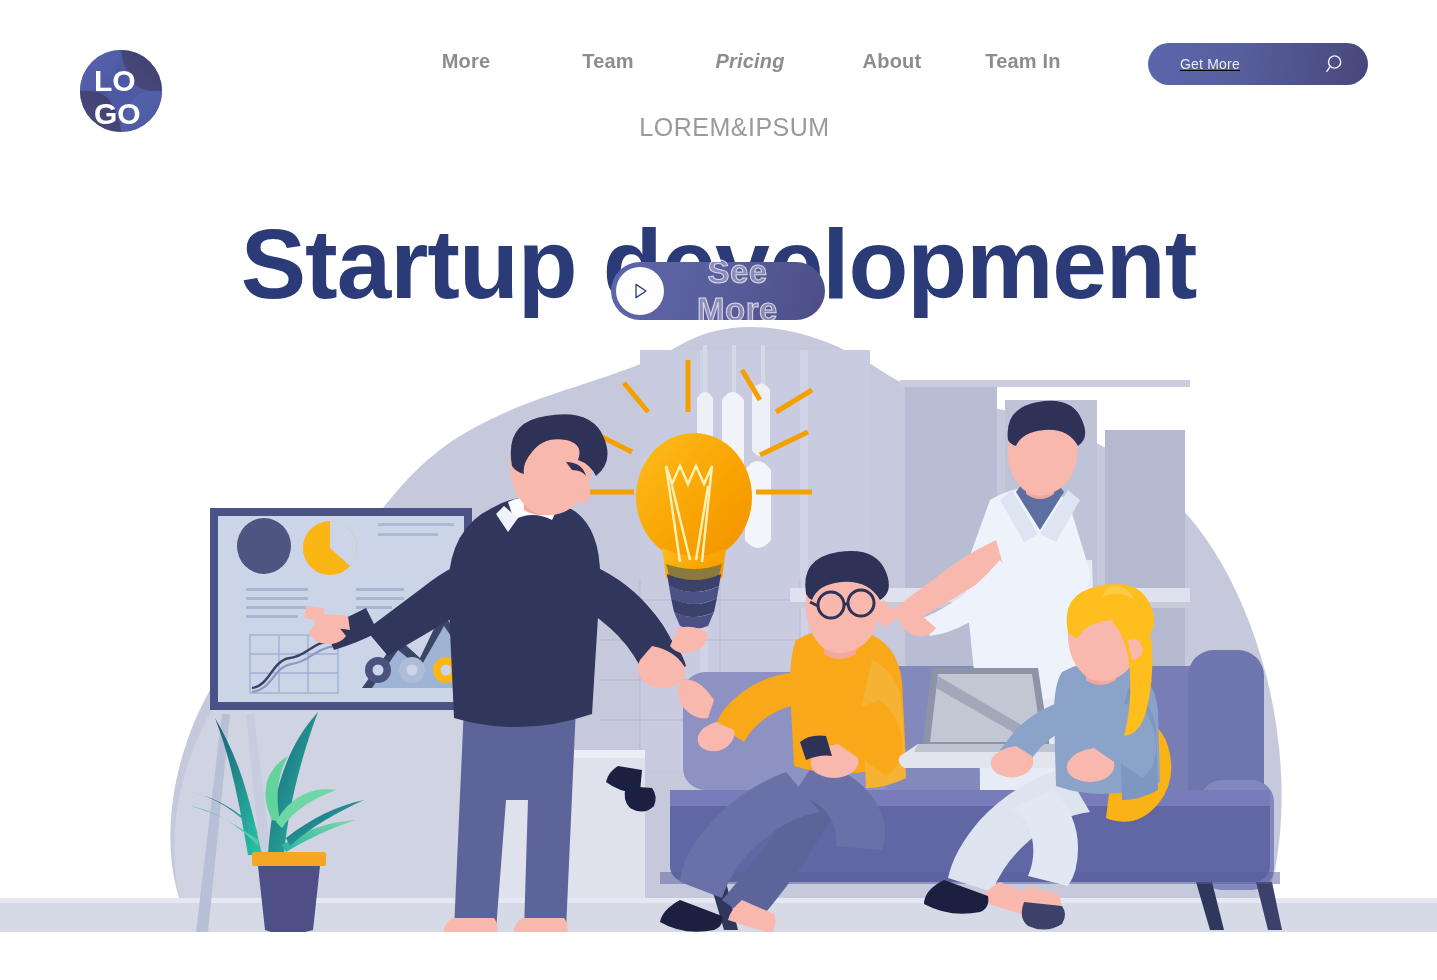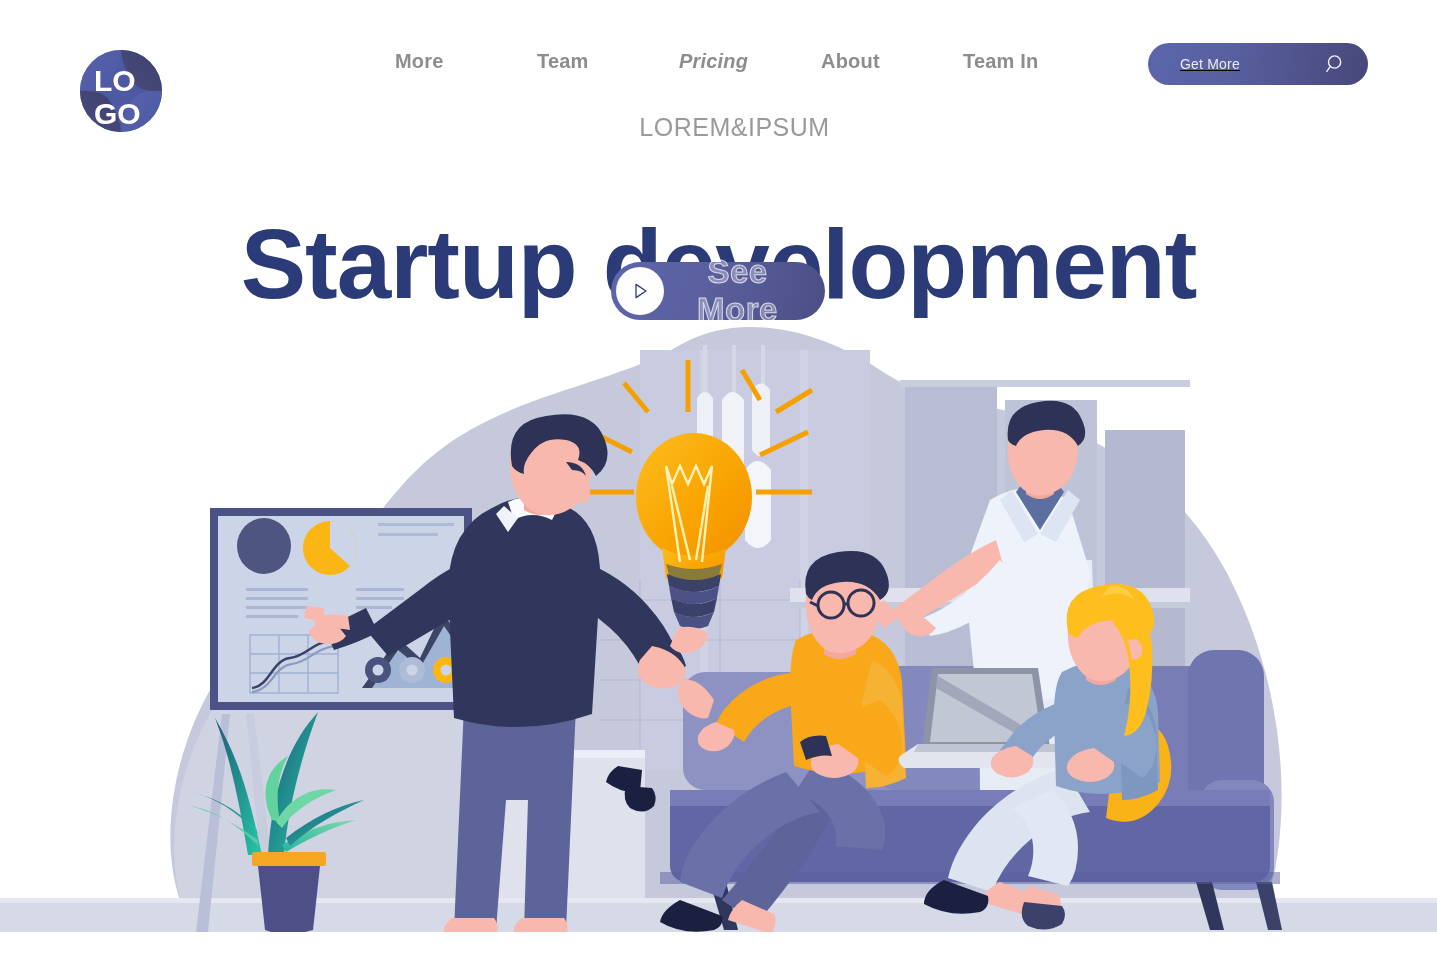--- a/index.html
+++ b/index.html
@@ -9,20 +9,21 @@
     font-family:"Liberation Sans", sans-serif;
     overflow:hidden;
     position:relative;
   }
   .page{position:relative;width:1437px;height:980px;background:#fff;overflow:hidden;}
 
   
   .header{
     position:absolute;top:0;left:0;width:1288px;height:128px;
     z-index:40;
+    text-align:center;
   }
   .logo{
     position:absolute;left:76px;top:46px;width:90px;height:90px;
   }
   .logo svg{display:block;}
 
   .nav{
     position:absolute;left:395px;top:50px;
     display:flex;align-items:center;
   }

